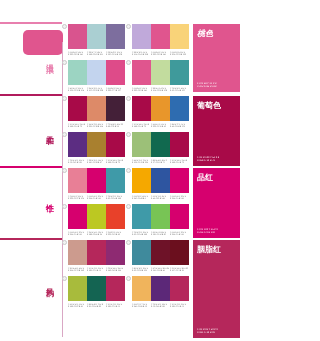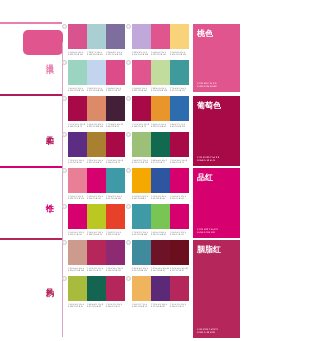--- a/index.html
+++ b/index.html
@@ -169,21 +169,21 @@
           <div class="codecol">
             <div>C 28 M 0 Y 45 K 0</div>
             <div>R 194 G 220 B 158</div>
           </div>
           <div class="codecol">
             <div>C 76 M 26 Y 40 K 0</div>
             <div>R 63 G 154 B 155</div>
           </div>
         </div>
       </div>
-      <div class="panel" style="top: 24px; height: 68px; background: rgb(224, 85, 142);">
+      <div class="panel" style="top: 24px; height: 68px; background: rgb(224, 85, 142); font-style: italic;">
         <div class="name">桃色</div>
         <div class="pcode">
           <div>C 0 M 84 Y 11 K 0</div>
           <div>R 223 G 85 B 140</div>
         </div>
       </div>
       <div class="srule" style="top: 94px; width: 62px; background: rgb(177, 27, 92);"></div>
       <div class="vlabel" style="top: 130px; color: rgb(177, 27, 92);">柔和</div>
       <div class="grp" style="left: 68px; top: 96px;">
         <div class="bullet"></div>

